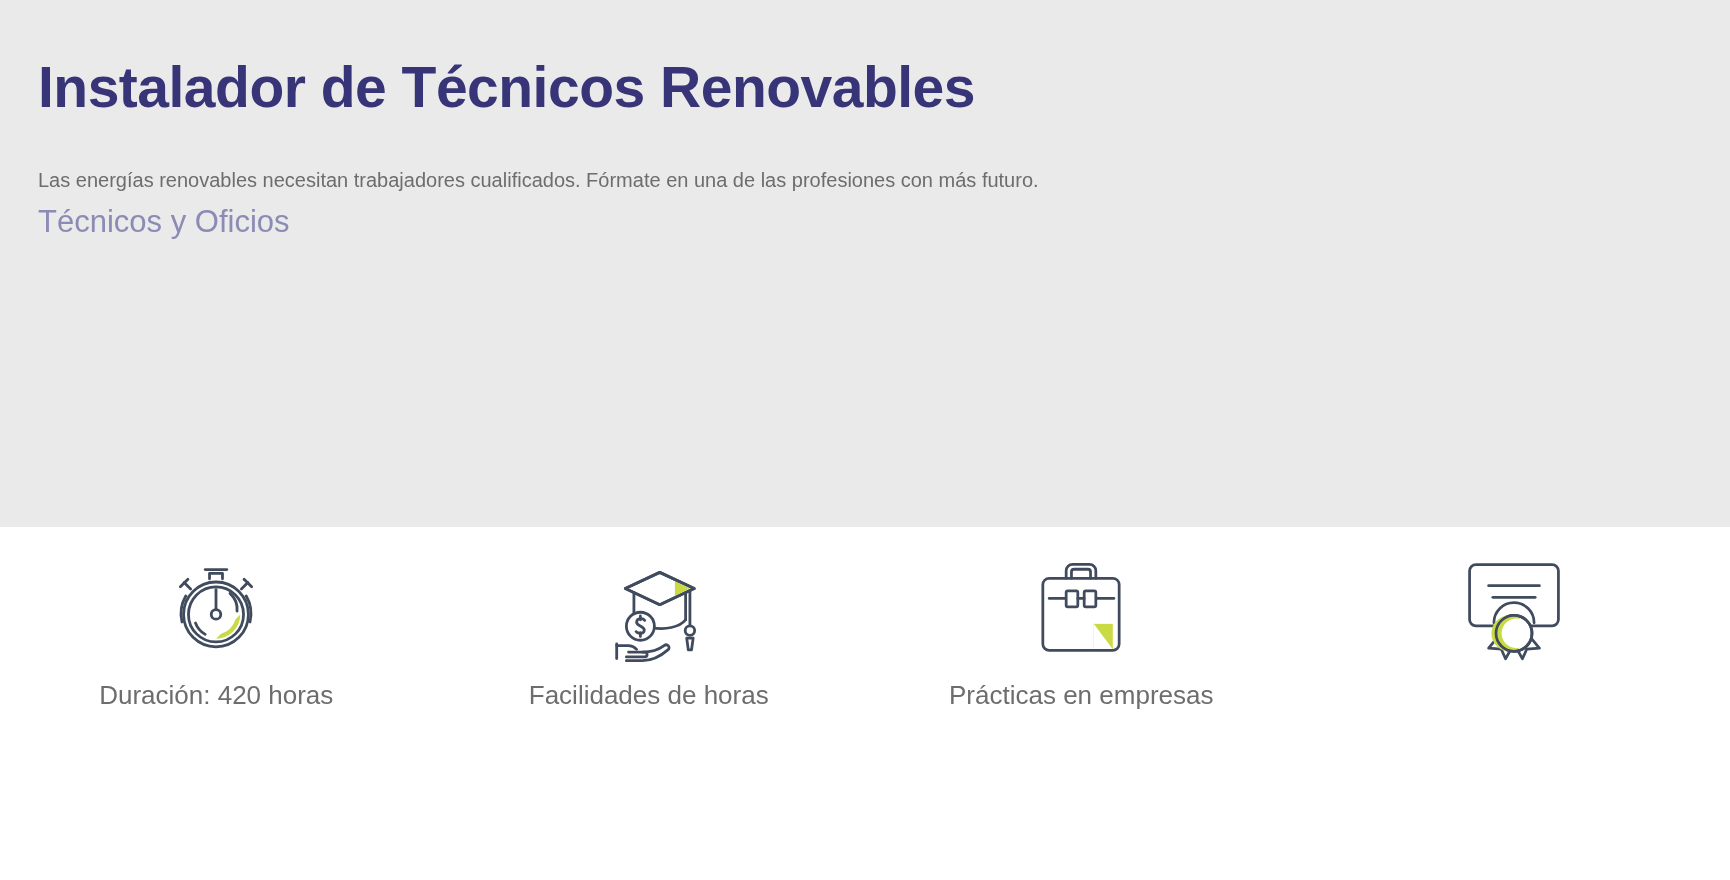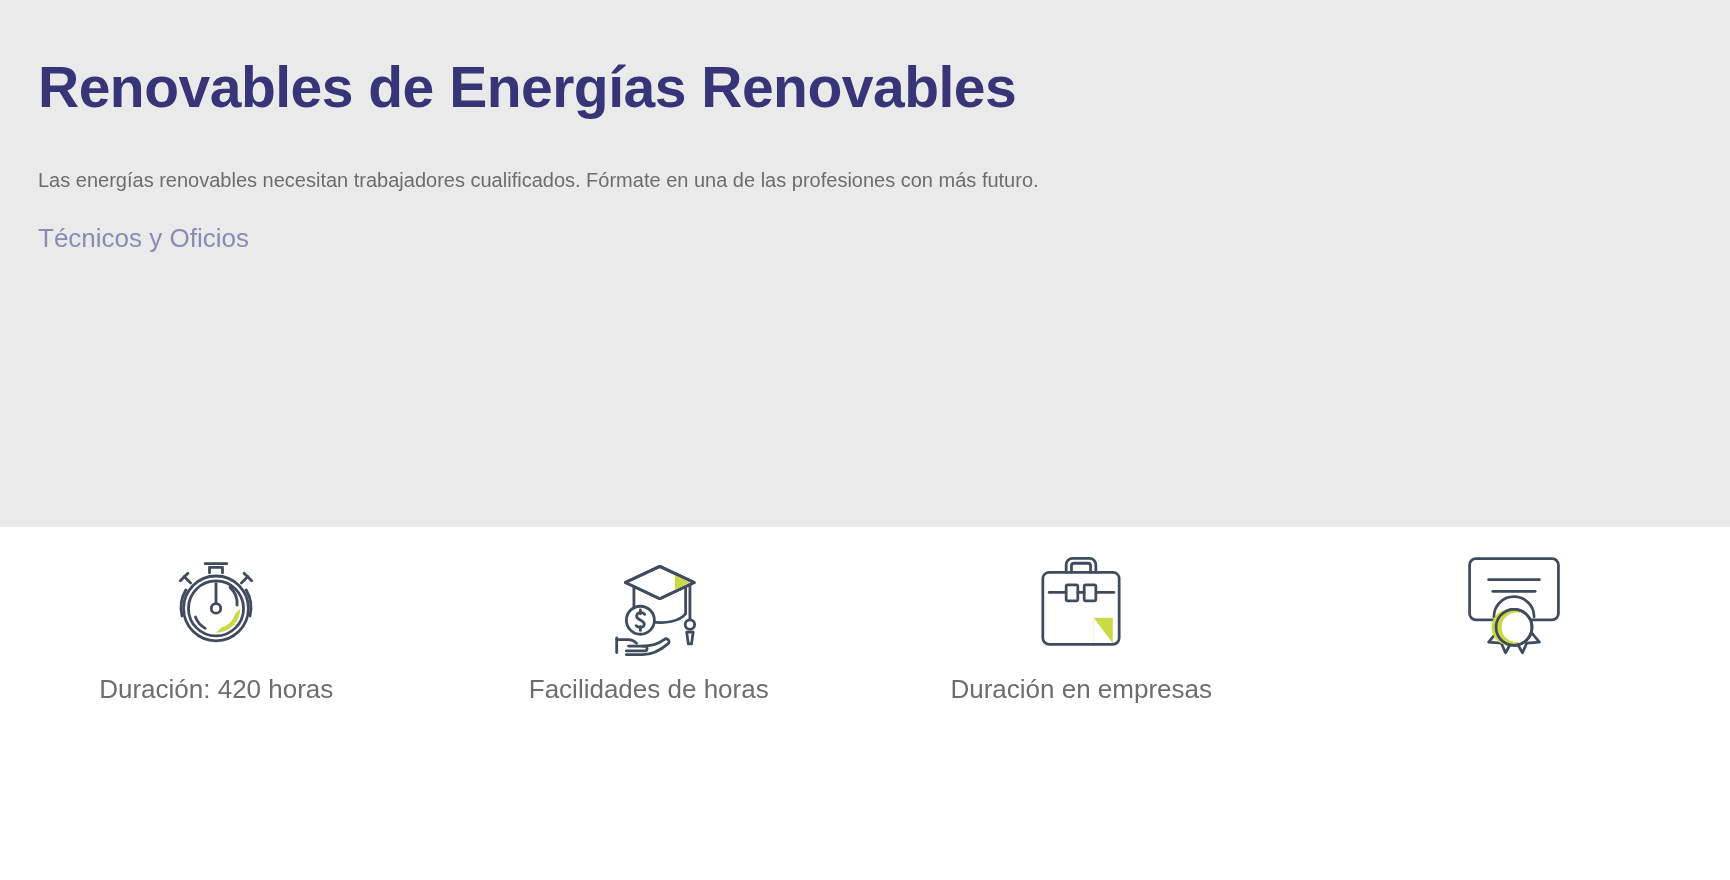--- a/index.html
+++ b/index.html
@@ -27,35 +27,35 @@
   }
   .hero-desc {
     font-size:20px;
     color:#6d6d6d;
     line-height:1.62;
     max-width:1360px;
     font-weight:400;
   }
   .hero-category {
     display:inline-block;
-    margin-top:24px;
-    font-size:26px;
+    margin-top:4px;
+    font-size:31px;
     color:#8b8bb5;
     text-decoration:none;
     line-height:1.4;
   }
 
   
   .features {
     width:1730px;
     height:353px;
     background:#ffffff;
     display:flex;
     align-items:flex-start;
-    padding-top:20px;
+    padding-top:26px;
   }
   .feature {
     flex:1 1 0;
     display:flex;
     flex-direction:column;
     align-items:center;
     justify-content:flex-start;
   }
   .feature-icon {
     width:120px;
@@ -71,21 +71,21 @@
     color:#6d6d6d;
     text-align:center;
     line-height:1.3;
     white-space:nowrap;
   }
 </style>
 </head>
 <body>
 
 <section class="hero">
-  <h1 class="hero-title">Renovables de Energías Renovables</h1>
+  <h1 class="hero-title">Instalador de Técnicos Renovables</h1>
 
   <p class="hero-desc">Las energías renovables necesitan trabajadores cualificados. Fórmate en una de las profesiones  con más futuro.</p>
 
   <a href="#" class="hero-category">Técnicos y Oficios</a>
 </section>
 
 <section class="features">
 
   <div class="feature">
     <div class="feature-icon">
@@ -144,21 +144,21 @@
         <path d="M62 62 L80 62 L80 86 L62 86 Z" fill="#c9da44" stroke="none"></path>
         <path d="M62 62 L80 86 L62 86 Z" fill="#ffffff" stroke="none"></path>
         <rect x="14" y="19" width="72" height="68" rx="6" fill="none"></rect>
         <path d="M20 38 L36 38"></path>
         <path d="M64 38 L81 38"></path>
         <rect x="36" y="31" width="11" height="15" rx="1.5" fill="#ffffff"></rect>
         <rect x="53" y="31" width="11" height="15" rx="1.5" fill="#ffffff"></rect>
         <path d="M47 38 L53 38"></path>
       </svg>
     </div>
-    <div class="feature-label">Duración en empresas</div>
+    <div class="feature-label">Prácticas en empresas</div>
   </div>
 
   <div class="feature">
     <div class="feature-icon">
       <svg width="110" height="104" viewBox="0 0 104 98" fill="none" stroke="#404b5e" stroke-width="2.6" stroke-linecap="round" stroke-linejoin="round">
         <rect x="10" y="7" width="84" height="58" rx="6" fill="#ffffff"></rect>
         <path d="M28 27 L76 27"></path>
         <path d="M32 38 L72 38"></path>
         <path d="M33 62 A19 19 0 0 1 71 62" fill="#ffffff"></path>
         <path d="M38 74 L28 86 L40 87 L44 96 L52 82" fill="#ffffff"></path>

